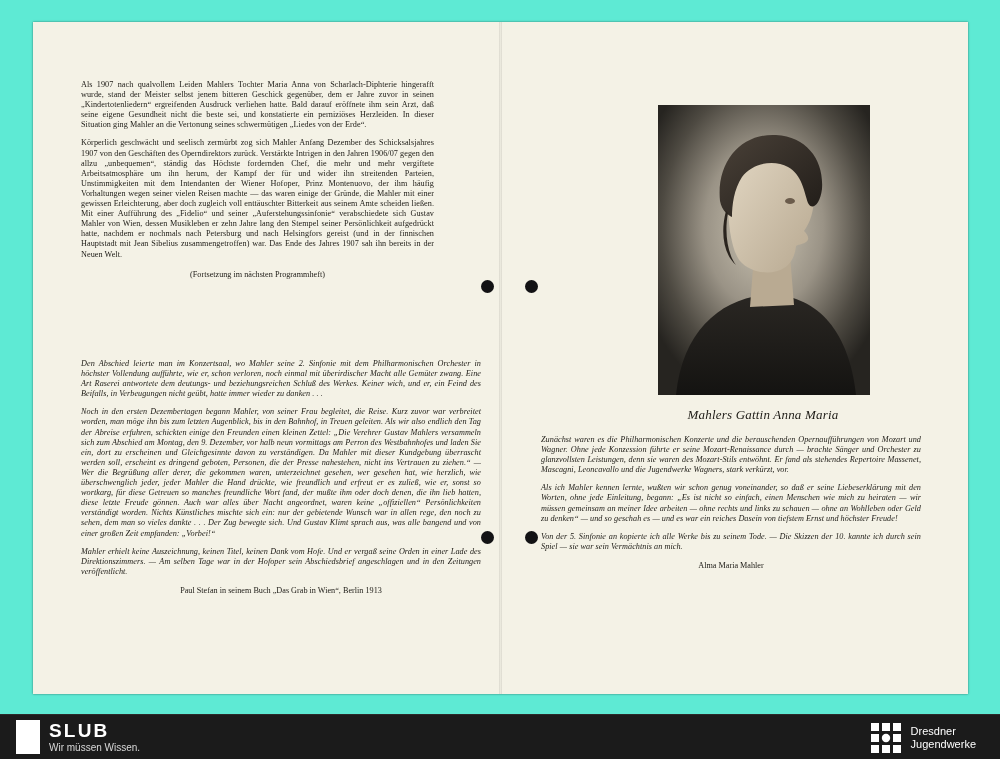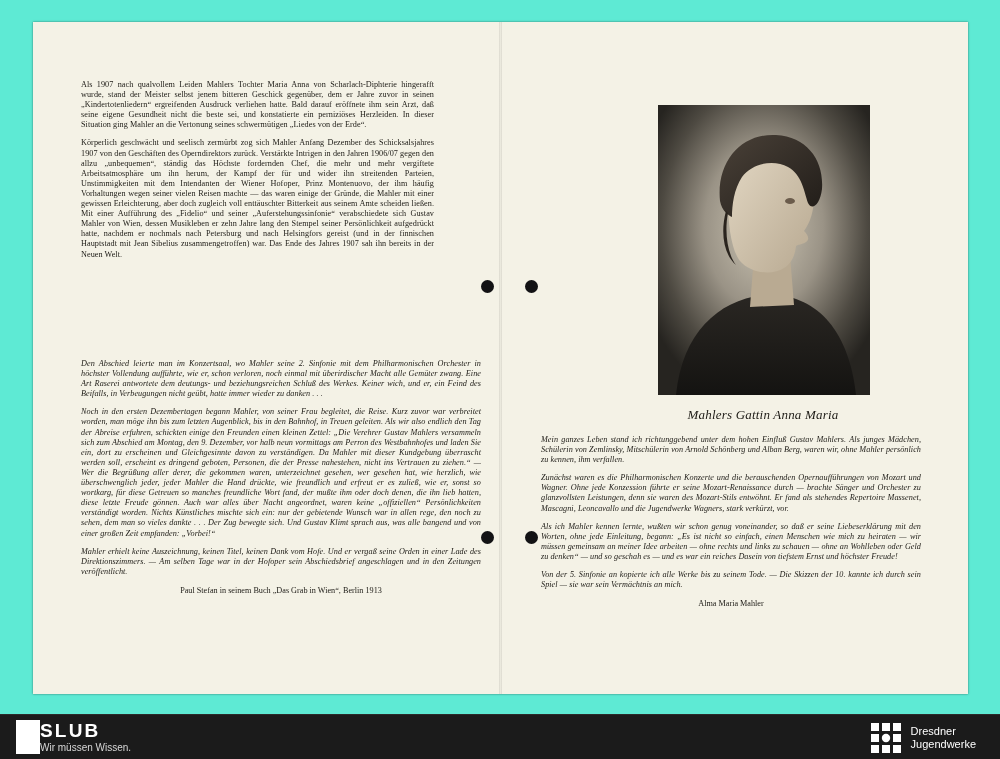--- a/index.html
+++ b/index.html
@@ -153,20 +153,21 @@
     height: 45px;
     background: #1b1b1b;
     border-top: 1px solid #2a2a2a;
   }
   #slub {
     position: absolute;
     left: 16px;
     top: 5px;
     display: flex;
     align-items: center;
+    gap: 9px;
   }
   #slub-mark {
     width: 24px;
     height: 34px;
     background: #ffffff;
   }
   #slub-text {
     display: flex;
     flex-direction: column;
     justify-content: center;
@@ -215,20 +216,21 @@
     <div id="fold"></div>
 
     <div class="hole h1"></div>
     <div class="hole h2"></div>
     <div class="hole h3"></div>
     <div class="hole h4"></div>
 
     <div class="col col-left-top">
       <p class="body">Als 1907 nach qualvollem Leiden Mahlers Tochter Maria Anna von Scharlach-Diphterie hingerafft wurde, stand der Meister selbst jenem bitteren Geschick gegenüber, dem er Jahre zuvor in seinen „Kindertotenliedern“ ergreifenden Ausdruck verliehen hatte. Bald darauf eröffnete ihm sein Arzt, daß seine eigene Gesundheit nicht die beste sei, und konstatierte ein perniziöses Herzleiden. In dieser Situation ging Mahler an die Vertonung seines schwermütigen „Liedes von der Erde“.</p>
       <p class="body">Körperlich geschwächt und seelisch zermürbt zog sich Mahler Anfang Dezember des Schicksalsjahres 1907 von den Geschäften des Operndirektors zurück. Verstärkte Intrigen in den Jahren 1906/07 gegen den allzu „unbequemen“, ständig das Höchste fordernden Chef, die mehr und mehr vergiftete Arbeitsatmosphäre um ihn herum, der Kampf der für und wider ihn streitenden Parteien, Unstimmigkeiten mit dem Intendanten der Wiener Hofoper, Prinz Montenuovo, der ihm häufig Vorhaltungen wegen seiner vielen Reisen machte — das waren einige der Gründe, die Mahler mit einer gewissen Erleichterung, aber doch zugleich voll enttäuschter Bitterkeit aus seinem Amte scheiden ließen. Mit einer Aufführung des „Fidelio“ und seiner „Auferstehungssinfonie“ verabschiedete sich Gustav Mahler von Wien, dessen Musikleben er zehn Jahre lang den Stempel seiner Persönlichkeit aufgedrückt hatte, nachdem er nochmals nach Petersburg und nach Helsingfors gereist (und in der finnischen Hauptstadt mit Jean Sibelius zusammengetroffen) war. Das Ende des Jahres 1907 sah ihn bereits in der Neuen Welt.</p>
+      <p class="fortsetzung">(Fortsetzung im nächsten Programmheft)</p>
     </div>
 
     <div id="photo-wrap">
       <div id="photo">
         <svg id="silhouette" viewBox="0 0 212 290" preserveAspectRatio="none">
           <defs>
             <radialGradient id="bgGrad" cx="50%" cy="42%" r="62%">
               <stop offset="0%" stop-color="#cdc6b5"></stop>
               <stop offset="45%" stop-color="#9a9386"></stop>
               <stop offset="78%" stop-color="#4e4a42"></stop>
@@ -274,21 +276,20 @@
     <div class="caption">Mahlers Gattin Anna Maria</div>
 
     <div class="col col-left-bottom">
       <p class="body italic">Den Abschied leierte man im Konzertsaal, wo Mahler seine 2. Sinfonie mit dem Philharmonischen Orchester in höchster Vollendung aufführte, wie er, schon verloren, noch einmal mit überirdischer Macht alle Gemüter zwang. Eine Art Raserei antwortete dem deutungs- und beziehungsreichen Schluß des Werkes. Keiner wich, und er, ein Feind des Beifalls, in Verbeugungen nicht geübt, hatte immer wieder zu danken . . .</p>
       <p class="body italic">Noch in den ersten Dezembertagen begann Mahler, von seiner Frau begleitet, die Reise. Kurz zuvor war verbreitet worden, man möge ihn bis zum letzten Augenblick, bis in den Bahnhof, in Treuen geleiten. Als wir also endlich den Tag der Abreise erfuhren, schickten einige den Freunden einen kleinen Zettel: „Die Verehrer Gustav Mahlers versammeln sich zum Abschied am Montag, den 9. Dezember, vor halb neun vormittags am Perron des Westbahnhofes und laden Sie ein, dort zu erscheinen und Gleichgesinnte davon zu verständigen. Da Mahler mit dieser Kundgebung überrascht werden soll, erscheint es dringend geboten, Personen, die der Presse nahestehen, nicht ins Vertrauen zu ziehen.“ — Wer die Begrüßung aller derer, die gekommen waren, unterzeichnet gesehen, wer gesehen hat, wie herzlich, wie überschwenglich jeder, jeder Mahler die Hand drückte, wie freundlich und erfreut er es zuließ, wie er, sonst so wortkarg, für diese Getreuen so manches freundliche Wort fand, der mußte ihm oder doch denen, die ihn lieb hatten, diese letzte Freude gönnen. Auch war alles über Nacht angeordnet, waren keine „offiziellen“ Persönlichkeiten verständigt worden. Nichts Künstliches mischte sich ein: nur der gebietende Wunsch war in allen rege, den noch zu sehen, dem man so vieles dankte . . . Der Zug bewegte sich. Und Gustav Klimt sprach aus, was alle bangend und von einer großen Zeit empfanden: „Vorbei!“</p>
       <p class="body italic">Mahler erhielt keine Auszeichnung, keinen Titel, keinen Dank vom Hofe. Und er vergaß seine Orden in einer Lade des Direktionszimmers. — Am selben Tage war in der Hofoper sein Abschiedsbrief angeschlagen und in den Zeitungen veröffentlicht.</p>
       <p class="credit">Paul Stefan in seinem Buch „Das Grab in Wien“, Berlin 1913</p>
     </div>
 
     <div class="col col-right-bottom">
-      <p class="body italic">Mein ganzes Leben stand ich richtunggebend unter dem hohen Einfluß Gustav Mahlers. Als junges Mädchen, Schülerin von Zemlinsky, Mitschülerin von Arnold Schönberg und Alban Berg, waren wir, ohne Mahler persönlich zu kennen, ihm verfallen.</p>
       <p class="body italic">Zunächst waren es die Philharmonischen Konzerte und die berauschenden Opernaufführungen von Mozart und Wagner. Ohne jede Konzession führte er seine Mozart-Renaissance durch — brachte Sänger und Orchester zu glanzvollsten Leistungen, denn sie waren des Mozart-Stils entwöhnt. Er fand als stehendes Repertoire Massenet, Mascagni, Leoncavallo und die Jugendwerke Wagners, stark verkürzt, vor.</p>
       <p class="body italic">Als ich Mahler kennen lernte, wußten wir schon genug voneinander, so daß er seine Liebeserklärung mit den Worten, ohne jede Einleitung, begann: „Es ist nicht so einfach, einen Menschen wie mich zu heiraten — wir müssen gemeinsam an meiner Idee arbeiten — ohne rechts und links zu schauen — ohne an Wohlleben oder Geld zu denken“ — und so geschah es — und es war ein reiches Dasein von tiefstem Ernst und höchster Freude!</p>
       <p class="body italic">Von der 5. Sinfonie an kopierte ich alle Werke bis zu seinem Tode. — Die Skizzen der 10. kannte ich durch sein Spiel — sie war sein Vermächtnis an mich.</p>
       <p class="credit">Alma Maria Mahler</p>
     </div>
 
   </div>
 </div>
 
 <div id="footer">

